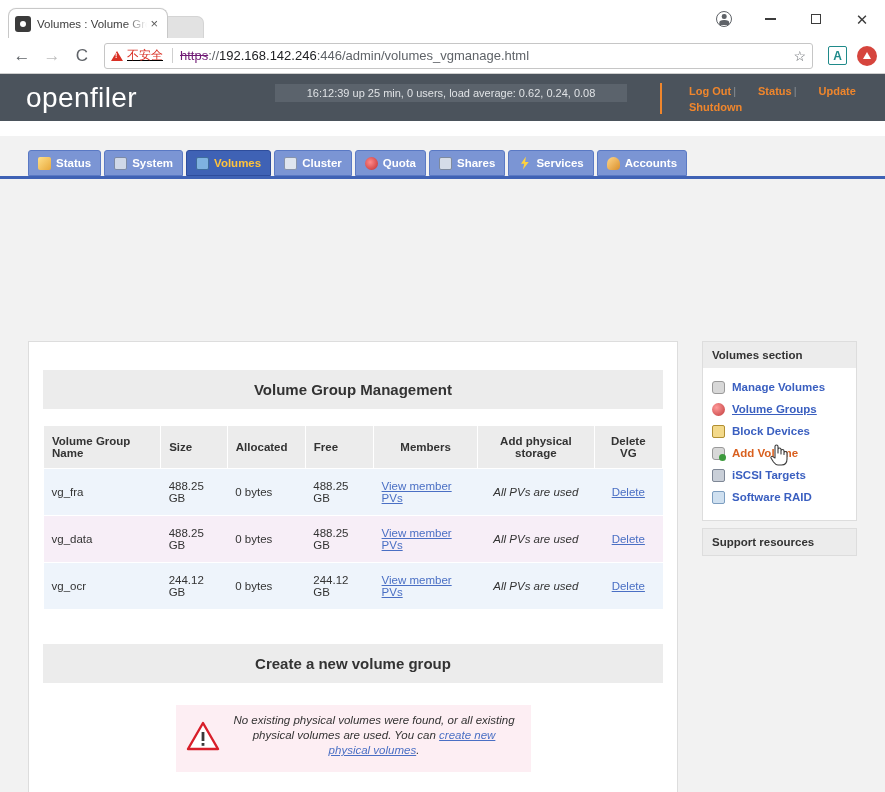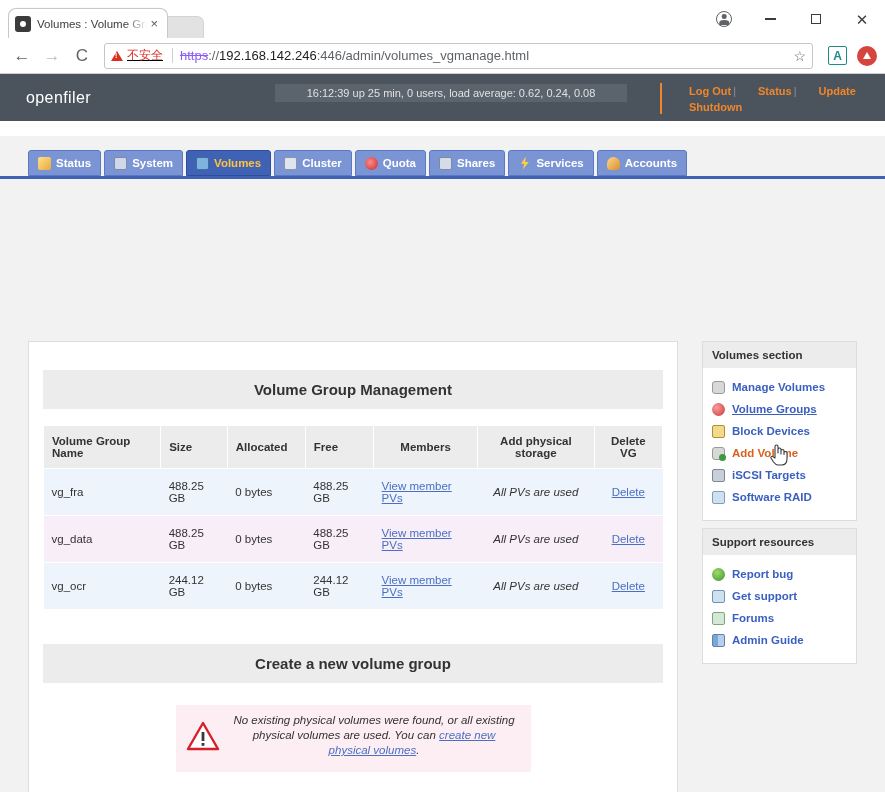--- a/index.html
+++ b/index.html
@@ -114,21 +114,21 @@
     border-bottom: 10px solid #d93025;
   }
   .warn-tri::after {
     content: "!"; position: absolute;
     left: -2px; top: 1px; font-size: 7px; color: #fff;
     font-weight: bold; line-height: 1;
   }
   .insecure-text { font-size: 12px; color: #d93025; white-space: nowrap; }
   .omni-sep { width: 1px; height: 15px; background: #cfcfcf; margin: 0 7px 0 3px; }
   .url-text { font-size: 13px; color: #202124; white-space: nowrap; overflow: hidden; }
-  .url-scheme { color: #8b5cf6; text-decoration: line-through; }
+  .url-scheme { color: #701a75; text-decoration: line-through; }
   .url-host { color: #202124; font-weight: 500; }
   .url-rest { color: #5f6368; }
   .star-icon { font-size: 14px; color: #5f6368; margin-left: auto; padding-left: 6px; }
   .ext-a {
     width: 19px; height: 19px; border-radius: 2px;
     background: #ffffff; border: 1.6px solid #1f8a8a;
     color: #1f8a8a; font-size: 12px; font-weight: bold;
     display: flex; align-items: center; justify-content: center;
     margin-left: 8px;
   }
@@ -144,21 +144,21 @@
     border-bottom: 7px solid #ffffff;
   }
 
   
   .of-header {
     height: 47px; background: #4b535c;
     display: flex; align-items: center;
     position: relative;
   }
   .of-logo {
-    color: #ffffff; font-size: 16px; letter-spacing: 0.4px;
+    color: #ffffff; font-size: 28px; letter-spacing: 0.4px;
     margin-left: 26px; font-weight: 400;
   }
   .of-status {
     position: absolute; left: 275px; top: 84px;
     width: 352px; height: 18px;
     background: #5b636c;
     color: #dfe2e5; font-size: 11px;
     display: flex; align-items: center; justify-content: center;
     white-space: nowrap;
   }
@@ -504,38 +504,20 @@
       </div>
       <div class="side-item">
         <span class="side-ico si-raid"></span>
         <span class="lbl">Software RAID</span>
       </div>
     </div>
   </div>
 
   <div class="side-box support">
     <div class="side-head">Support resources</div>
-    <div class="side-list">
-      <div class="side-item">
-        <span class="side-ico si-bug"></span>
-        <span class="lbl">Report bug</span>
-      </div>
-      <div class="side-item">
-        <span class="side-ico si-support"></span>
-        <span class="lbl">Get support</span>
-      </div>
-      <div class="side-item">
-        <span class="side-ico si-forums"></span>
-        <span class="lbl">Forums</span>
-      </div>
-      <div class="side-item">
-        <span class="side-ico si-guide"></span>
-        <span class="lbl">Admin Guide</span>
-      </div>
-    </div>
   </div>
 
   <span class="hand-cursor">
     <svg width="20" height="24" viewBox="0 0 20 24">
       <path d="M6 13V4.5a1.5 1.5 0 0 1 3 0V11V7.5a1.5 1.5 0 0 1 3 0V12V9a1.5 1.5 0 0 1 3 0v3.5V11a1.5 1.5 0 0 1 3 0v6c0 3.5-2 6-5.5 6H9c-2 0-3-1-4.5-3L2 16c-.6-1 .8-2.3 1.8-1.4L6 16z" fill="#ffffff" stroke="#3a3a3a" stroke-width="1.1" stroke-linejoin="round"></path>
     </svg>
   </span>
 
 </div>
 

